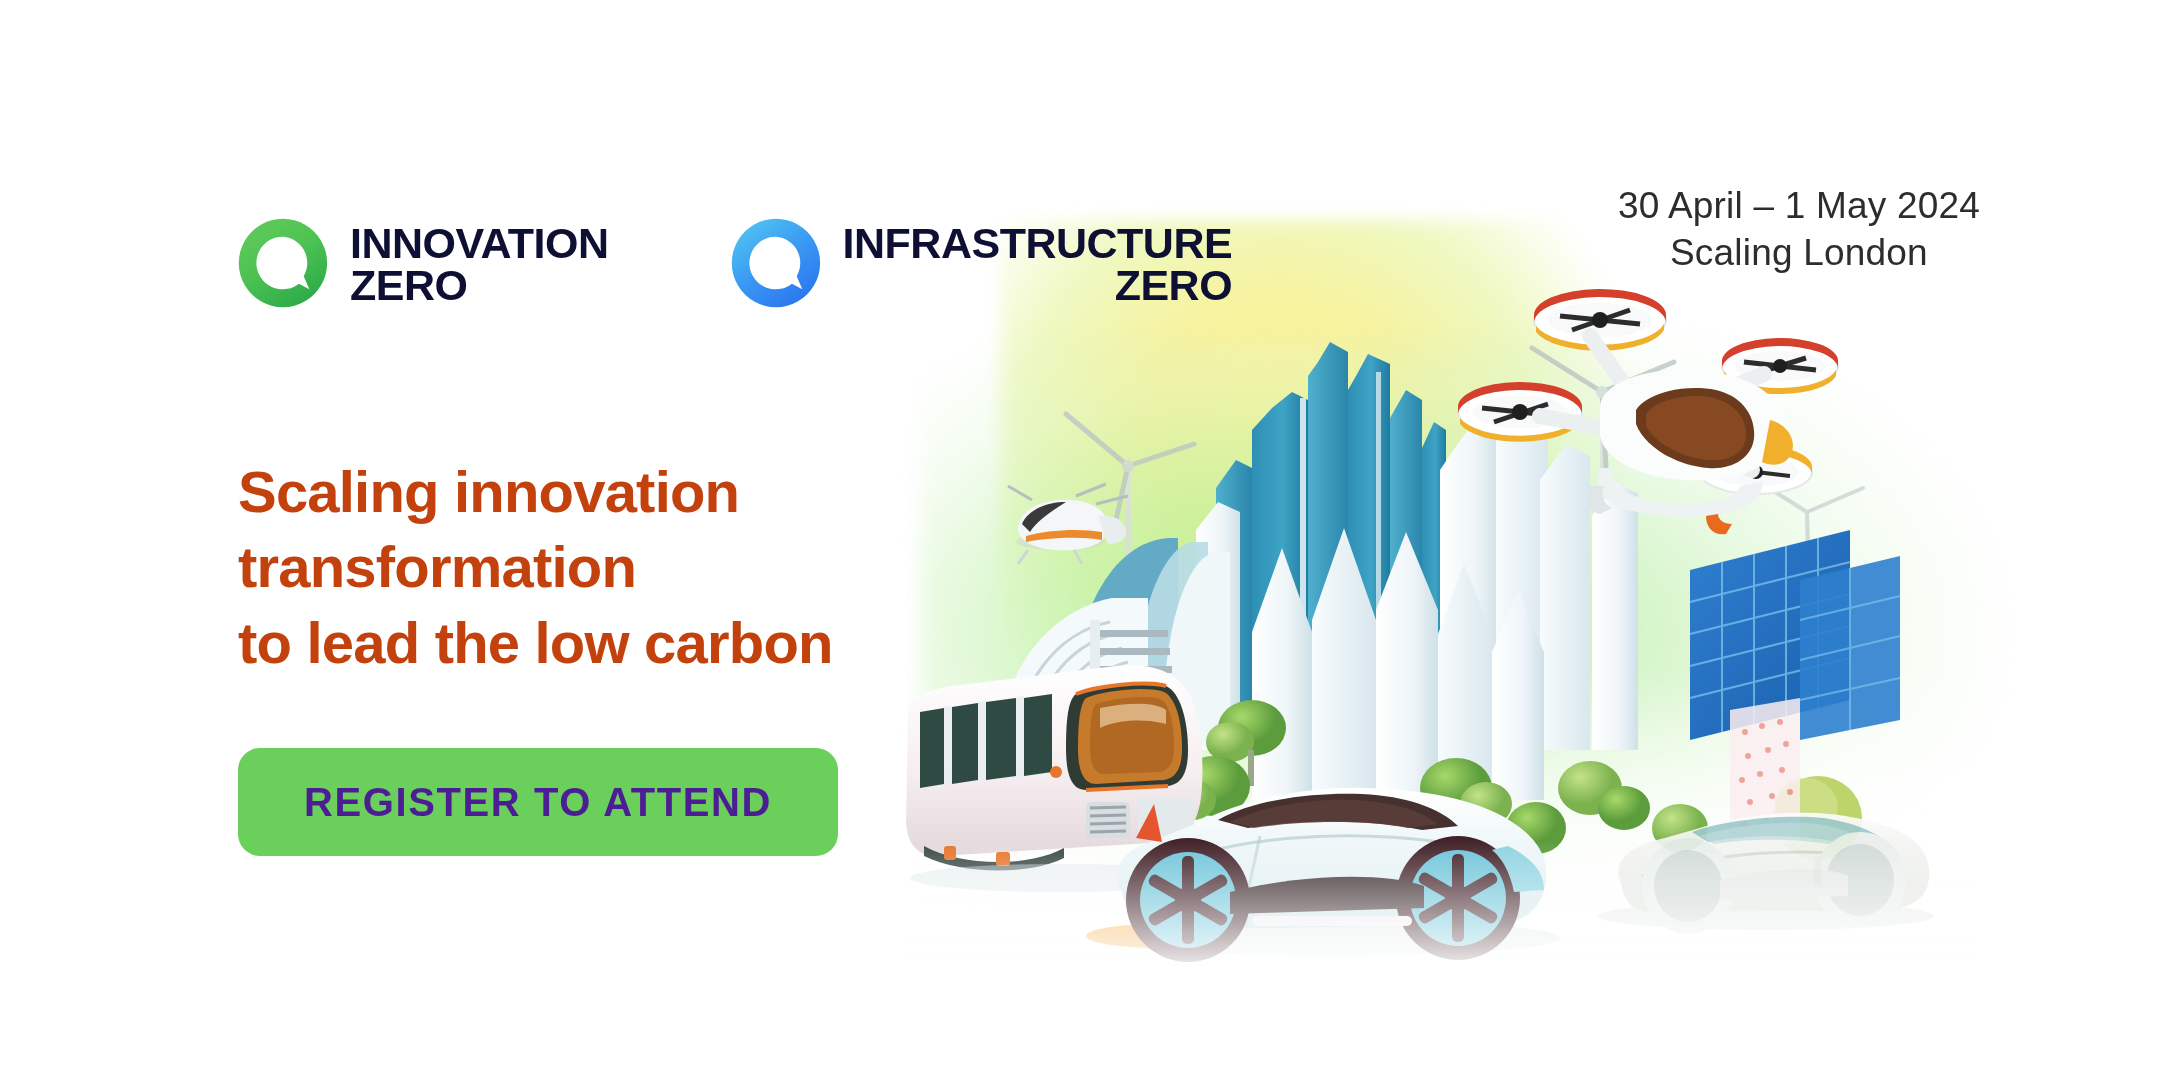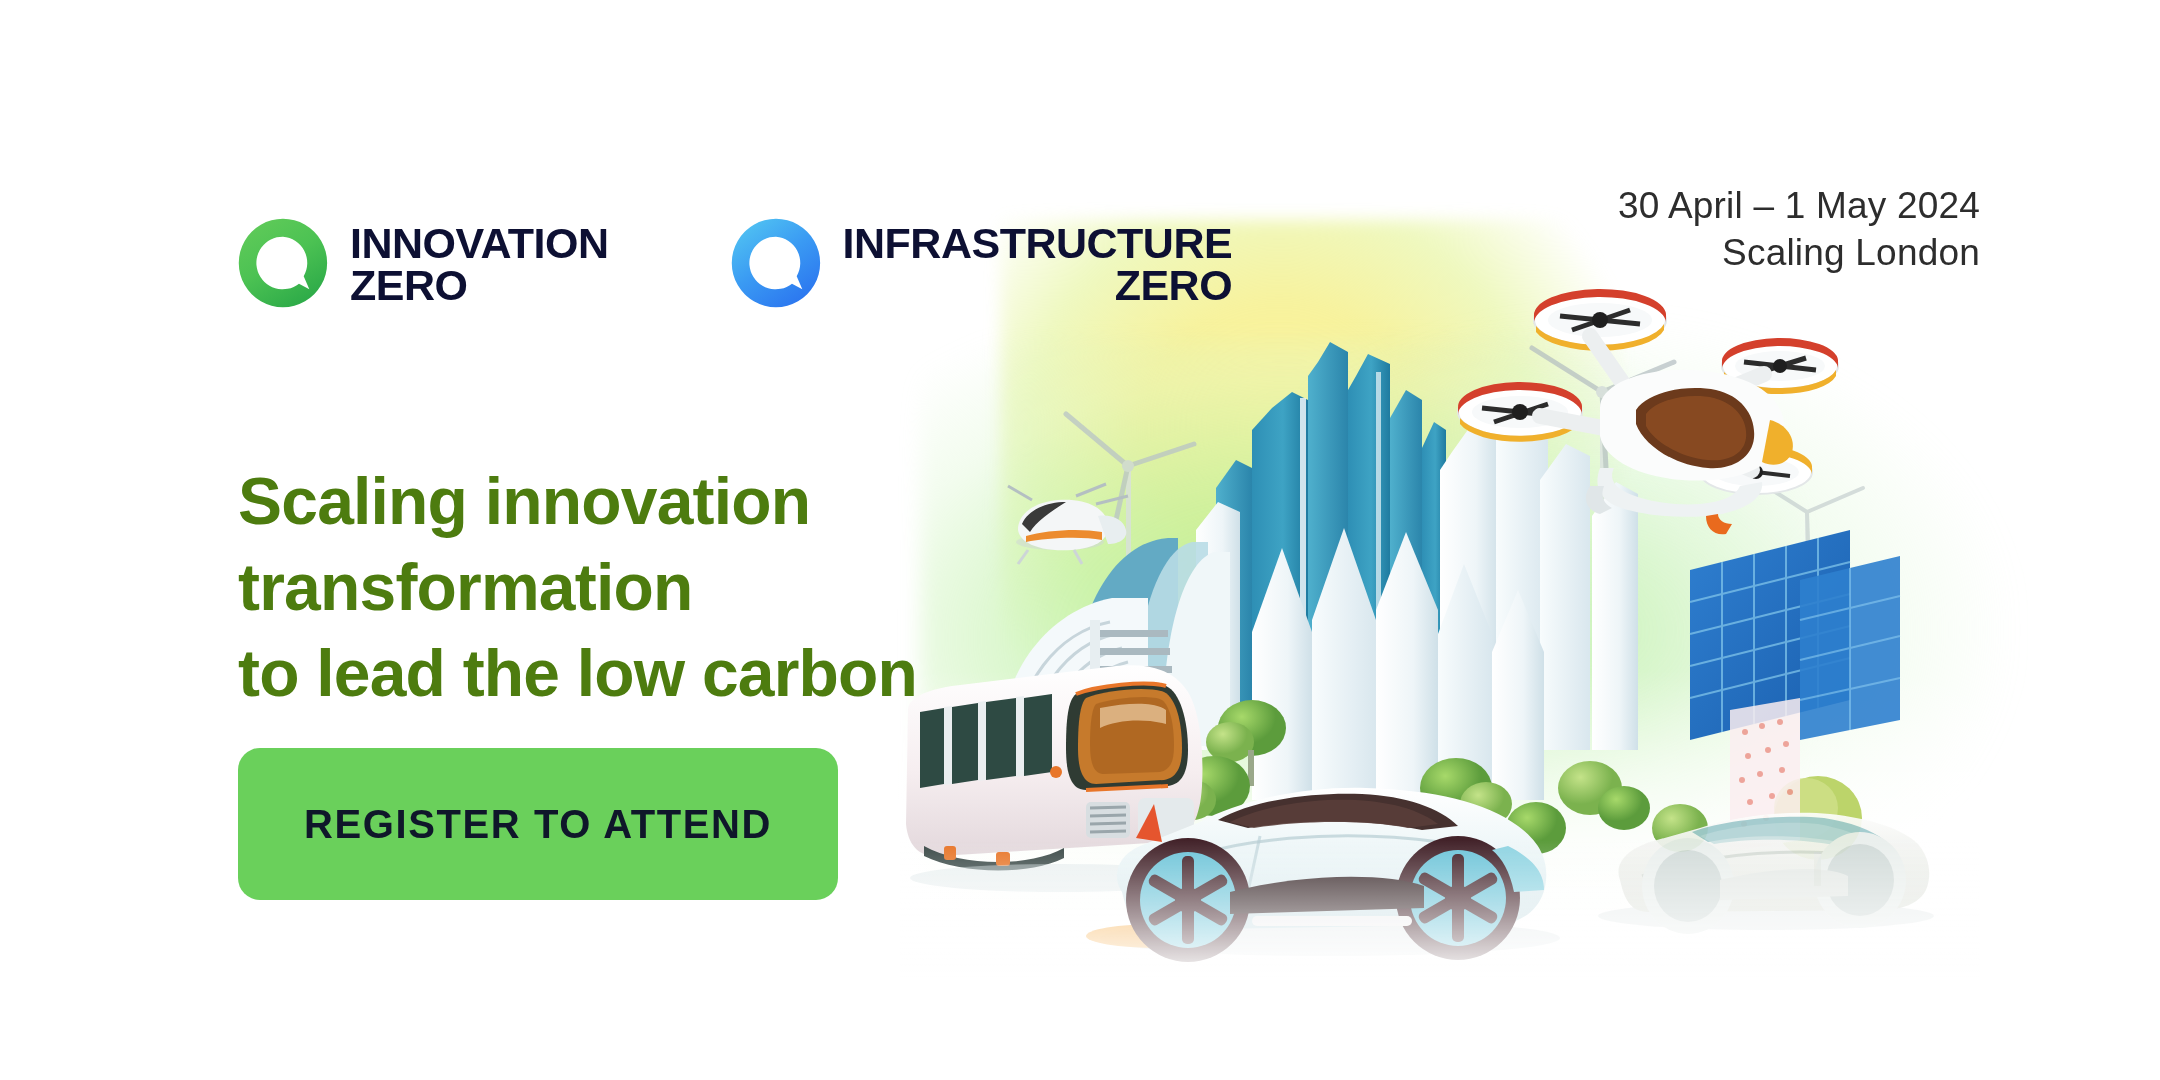--- a/index.html
+++ b/index.html
@@ -113,49 +113,49 @@
   .brand-words .l2 { display: block; }
 
   .event-meta {
     margin-left: auto;
     font-size: 37px;
     line-height: 1.28;
     color: #2d2d2d;
     font-weight: 400;
     letter-spacing: 0.2px;
     padding-top: 4px;
-    text-align: right;
+    text-align: center;
   }
   .event-meta div { white-space: nowrap; }
 
   
   .headline {
     position: absolute;
     left: 238px;
     top: 415px;
     width: 780px;
-    font-size: 66px;
+    font-size: 58px;
     line-height: 1.30;
     font-weight: 700;
     letter-spacing: -0.8px;
-    color: #4d7c0f;
+    color: #c2410c;
   }
   .headline span { display: block; }
 
   
   .cta {
     position: absolute;
     left: 238px;
     top: 748px;
     width: 600px;
-    height: 152px;
+    height: 108px;
     border: none;
     border-radius: 22px;
     background: #6ad05b;
-    color: #0f172a;
+    color: #4c1d95;
     font-family: "Liberation Sans", sans-serif;
     font-size: 40px;
     font-weight: 700;
     letter-spacing: 1.6px;
     cursor: pointer;
     display: flex;
     align-items: center;
     justify-content: center;
     box-sizing: border-box;
   }

